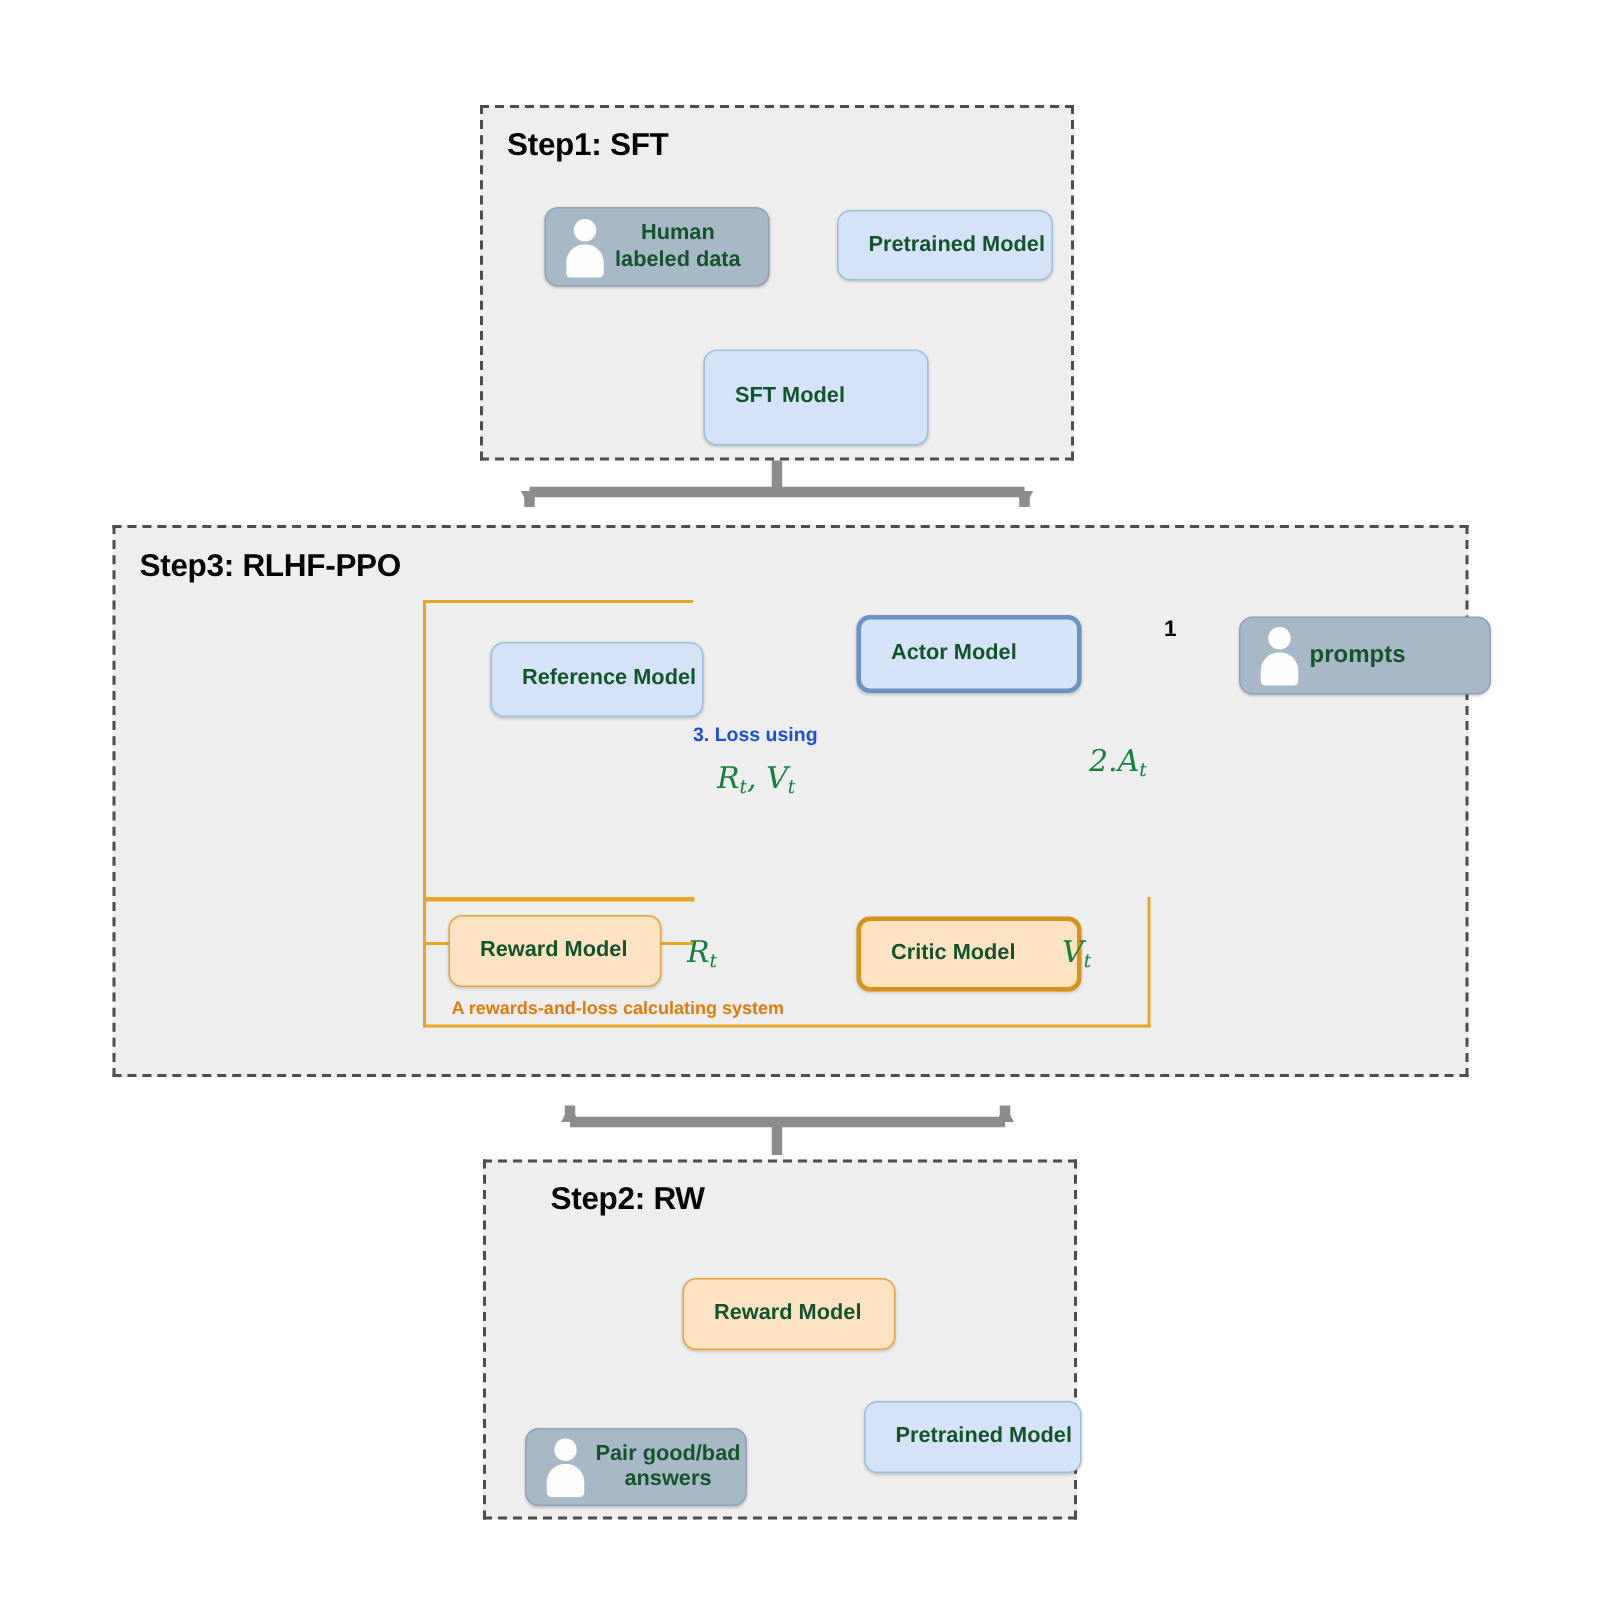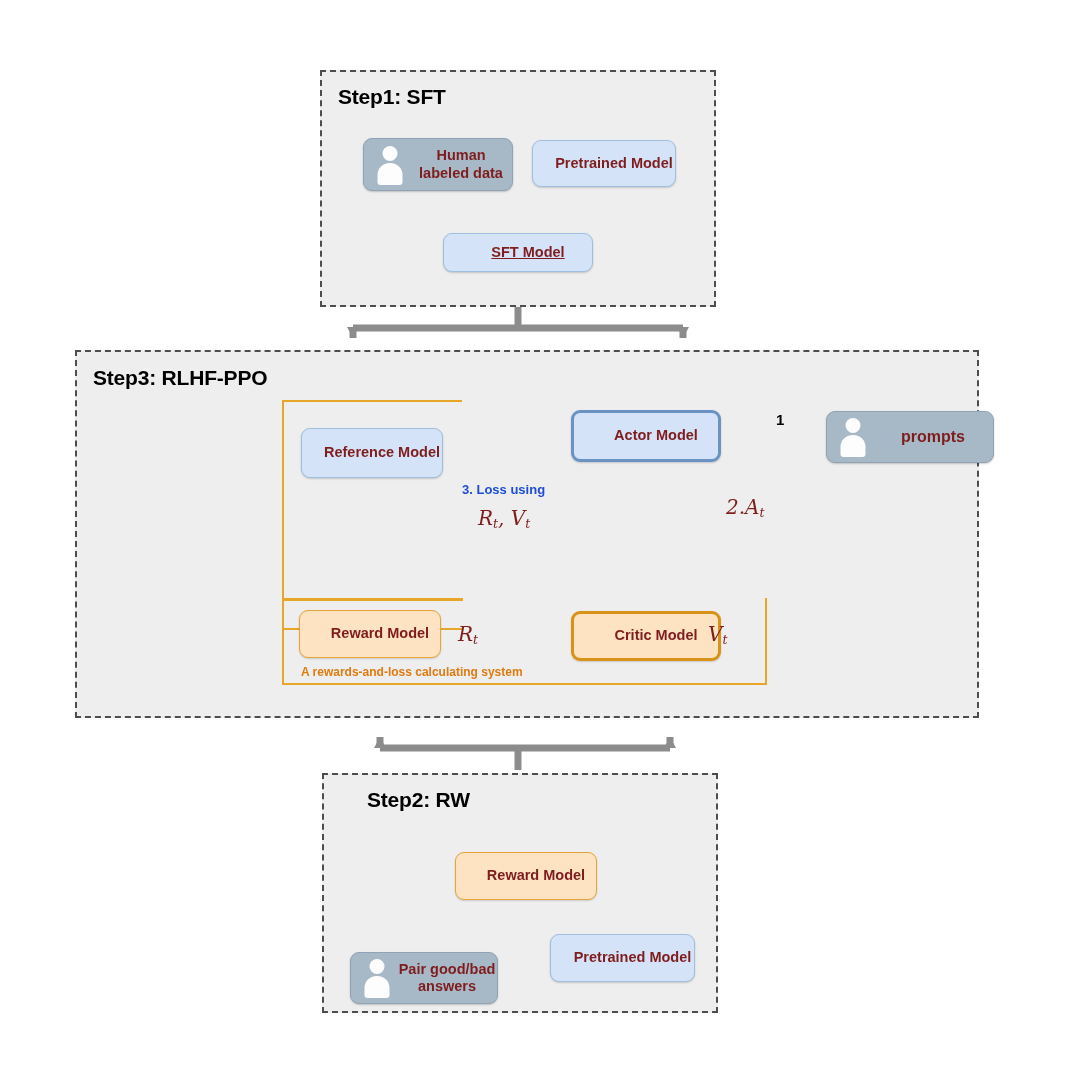--- a/index.html
+++ b/index.html
@@ -29,34 +29,35 @@
     color: #000000;
     letter-spacing: -0.2px;
     white-space: nowrap;
   }
 
   
   .node {
     position: absolute;
     display: flex;
     align-items: center;
-    justify-content: center;
+    justify-content: flex-start;
     border-radius: 9px;
     font-size: 14.5px;
     font-weight: bold;
-    color: #7f1d1d;
+    color: #14532d;
     text-align: center;
     line-height: 1.18;
     white-space: pre-line;
     padding-left: 20px;
   }
   .node.blue {
     background: #d4e3f7;
     border: 1.5px solid #9fbfe0;
     box-shadow: 0 1px 2px rgba(0,0,0,0.18);
+    margin-left: 26px;
   }
   .node.blue-strong {
     background: #d4e3f7;
     border: 3px solid #6a93c4;
     box-shadow: 0 1px 2px rgba(0,0,0,0.18);
   }
   .node.gray {
     background: #a7b8c6;
     border: 1.5px solid #8fa3b4;
     box-shadow: 0 1px 2px rgba(0,0,0,0.2);
@@ -113,21 +114,21 @@
     color: #e07b10;
     white-space: nowrap;
   }
 
   
   .math {
     position: absolute;
     font-family: "DejaVu Serif", serif;
     font-style: italic;
     font-size: 20px;
-    color: #7f1d1d;
+    color: #15803d;
     white-space: nowrap;
   }
   .math sub {
     font-size: 0.62em;
     font-style: italic;
     vertical-align: -0.28em;
   }
   .plain-num {
     position: absolute;
     font-size: 15px;
@@ -230,21 +231,21 @@
       <span class="head"></span><span class="body"></span>
     </span>
     <span class="label">Human
 labeled data</span>
   </div>
 
   <div class="node blue" style="left:532px; top:140px; width:144px; height:47px;">
     <span class="label">Pretrained Model</span>
   </div>
 
-  <div class="node blue" style="left:443px; top:233px; width:150px; height:39px;text-decoration:underline;">
+  <div class="node blue" style="left:443px; top:233px; width:150px; height:64px;">
     <span class="label">SFT Model</span>
   </div>
 
   <div class="step-box" style="left:75px; top:350px; width:904px; height:368px;"></div>
   <div class="step-title" style="left:93px; top:366px;text-align:center;">Step3: RLHF-PPO</div>
 
   <div class="sys-box" style="left:282px; top:400px; width:180px; height:230px; border-right:none;"></div>
   <div class="sys-box" style="left:282px; top:598px; width:485px; height:87px; border-top:none;"></div>
 
   <div style="position:absolute; left:282px; top:598px; width:180px; height:3px; background:#e8a628;"></div>

